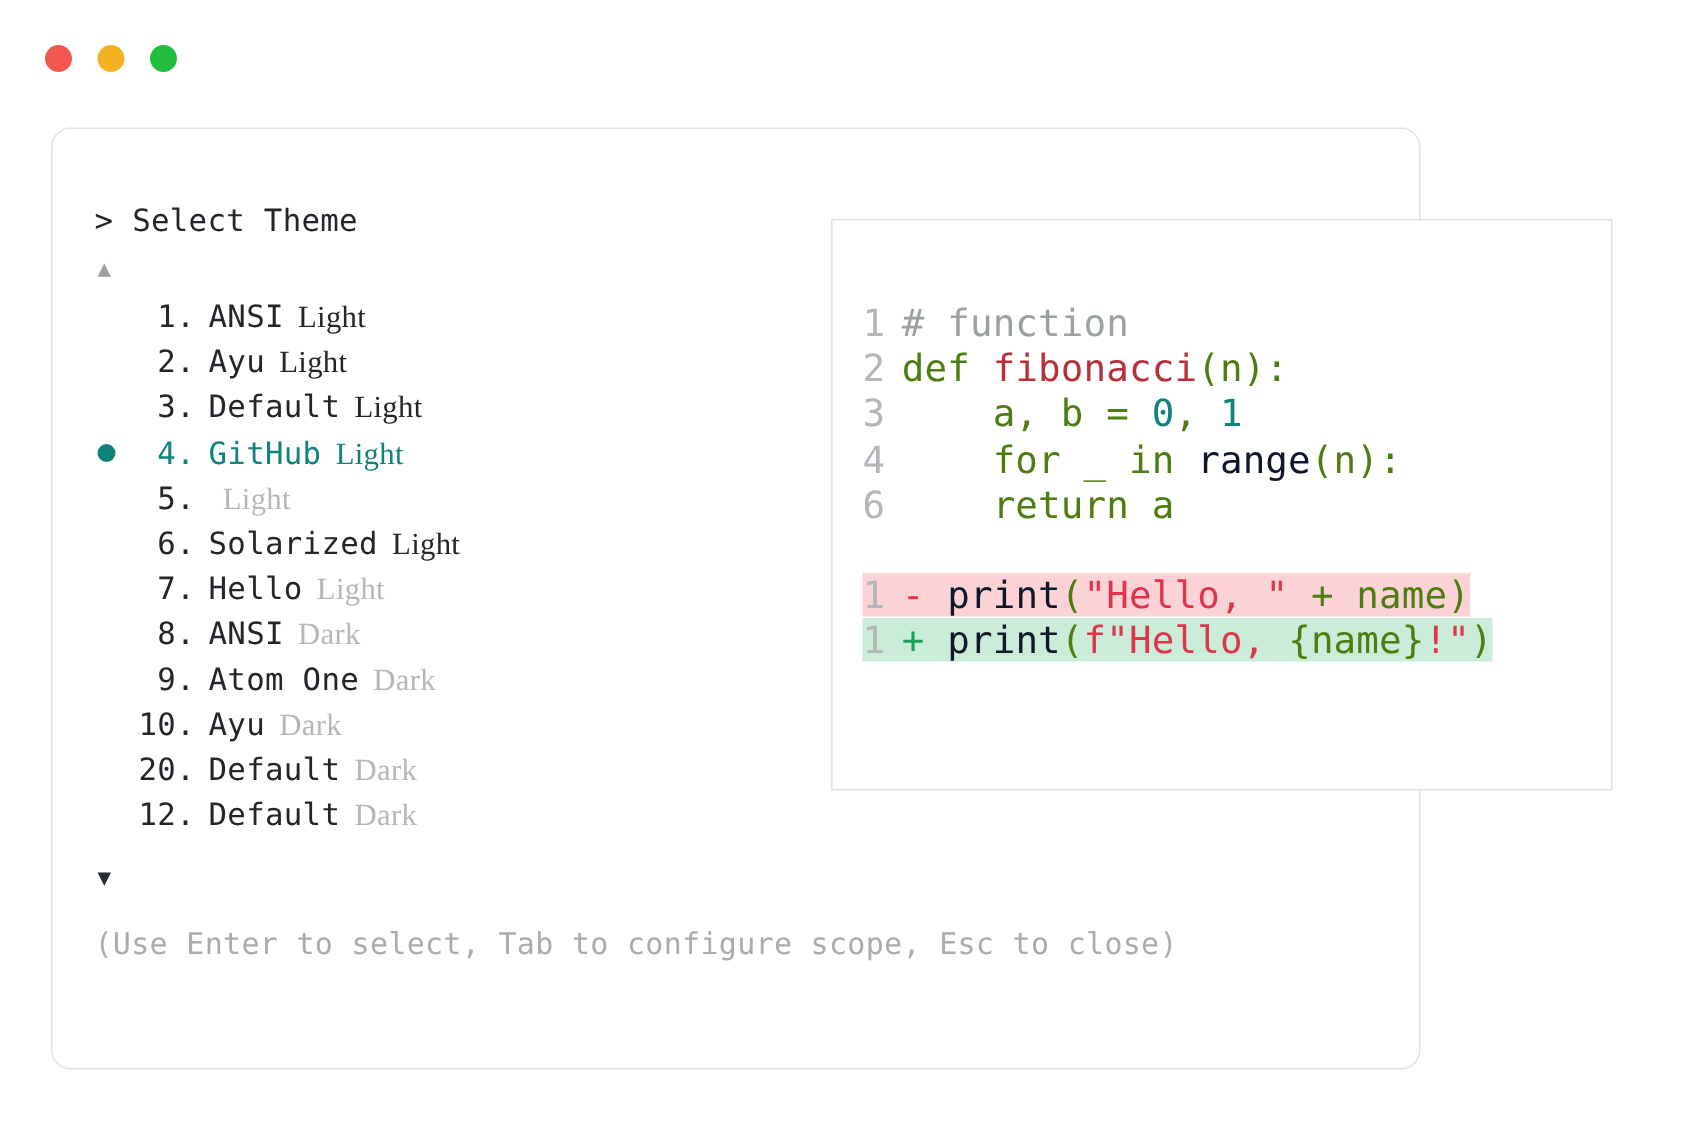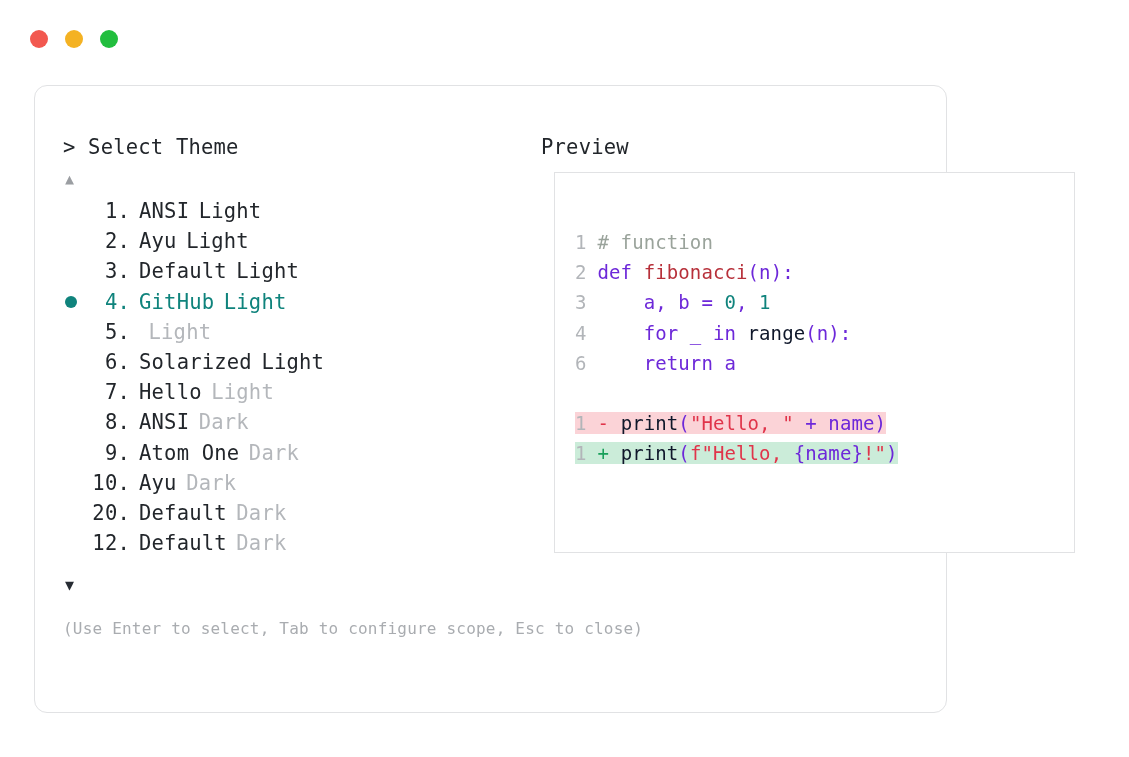--- a/index.html
+++ b/index.html
@@ -118,39 +118,39 @@
   }
   .theme-row.selected .bullet { display: block; }
   .idx {
     width: 48px;
     flex: none;
     text-align: right;
     padding-right: 9px;
     box-sizing: border-box;
   }
   .tname { }
-  .variant { padding-left: 9.5px; }
+  .variant { padding-left: 9.5px; font-family: Liberation Serif, serif; }
   .variant.dim { color: #b4b7bb; }
   .theme-row.selected .idx,
   .theme-row.selected .tname,
   .theme-row.selected .variant { color: #0f837c; }
 
   
   .preview-box {
     margin-top: 12px;
     margin-left: 13px;
     width: 521px;
     height: 381px;
     box-sizing: border-box;
     border: 1.5px solid #e1e2e4;
     background: #ffffff;
     padding: 54px 0 0 20px;
   }
   .code-line {
-    font-size: 19px;
+    font-size: 25px;
     line-height: 30.2px;
     height: 30.2px;
     white-space: pre;
     color: #22262b;
     letter-spacing: 0.1px;
     display: block;
     width: max-content;
   }
   .ln {
     color: #b2b5b9;
@@ -158,33 +158,33 @@
     width: 11px;
     text-align: right;
   }
   .code-line.blank { color: transparent; }
 
   .tok-comment { color: #9aa39b; }
   .tok-func    { color: #b7303a; margin-top: 24px; }
   .tok-num     { color: #0f837c; }
   .tok-builtin { color: #0f172a; }
   .tok-str     { color: #e0344a; }
-  .tok-plain   { color: #6d28d9; }
+  .tok-plain   { color: #4d7c0f; }
   .tok-minus   { color: #e0344a; }
   .tok-plus    { color: #18a05a; }
 
   .diff-del { background: #fbd3d7; }
   .diff-add { background: #cbecd9; }
 
   
   .hint {
     position: absolute;
     left: 28px;
     bottom: 70px;
-    font-size: 16px;
+    font-size: 20px;
     line-height: 26px;
     color: #a9acb0;
     letter-spacing: 0.2px;
     white-space: pre;
   }
 </style>
 </head>
 <body>
 
 <div class="titlebar">
@@ -217,21 +217,20 @@
             <li class="theme-row"><span class="bullet-cell"></span><span class="idx">9.</span><span class="tname">Atom One</span><span class="variant dim">Dark</span></li>
             <li class="theme-row"><span class="bullet-cell"></span><span class="idx">10.</span><span class="tname">Ayu</span><span class="variant dim">Dark</span></li>
             <li class="theme-row"><span class="bullet-cell"></span><span class="idx">20.</span><span class="tname">Default</span><span class="variant dim">Dark</span></li>
             <li class="theme-row"><span class="bullet-cell"></span><span class="idx">12.</span><span class="tname">Default</span><span class="variant dim">Dark</span></li>
           </ul>
 
         <div class="scroll-arrow down">▼</div>
       </div>
 
       <div class="col-right">
-        <div class="heading">Preview</div>
         <div class="preview-box">
           <div id="code-block">
               <div class="code-line"><span><span class="ln">1</span><span class="tok-comment"> # function</span></span></div>
               <div class="code-line"><span><span class="ln">2</span><span class="tok-plain"> def </span><span class="tok-func">fibonacci</span><span class="tok-plain">(n):</span></span></div>
               <div class="code-line"><span><span class="ln">3</span><span class="tok-plain">     a, b = </span><span class="tok-num">0</span><span class="tok-plain">, </span><span class="tok-num">1</span></span></div>
               <div class="code-line"><span><span class="ln">4</span><span class="tok-plain">     for _ in </span><span class="tok-builtin">range</span><span class="tok-plain">(n):</span></span></div>
               <div class="code-line"><span><span class="ln">6</span><span class="tok-plain">     return a</span></span></div>
               <div class="code-line blank"> </div>
               <div class="code-line"><span class="diff-del"><span class="ln">1</span><span class="tok-plain"> </span><span class="tok-minus">-</span><span class="tok-plain"> </span><span class="tok-builtin">print</span><span class="tok-plain">(</span><span class="tok-str">"Hello, "</span><span class="tok-plain"> + name)</span></span></div>
               <div class="code-line"><span class="diff-add"><span class="ln">1</span><span class="tok-plain"> </span><span class="tok-plus">+</span><span class="tok-plain"> </span><span class="tok-builtin">print</span><span class="tok-plain">(</span><span class="tok-str">f"Hello, </span><span class="tok-plain">{name}</span><span class="tok-str">!"</span><span class="tok-plain">)</span></span></div>

